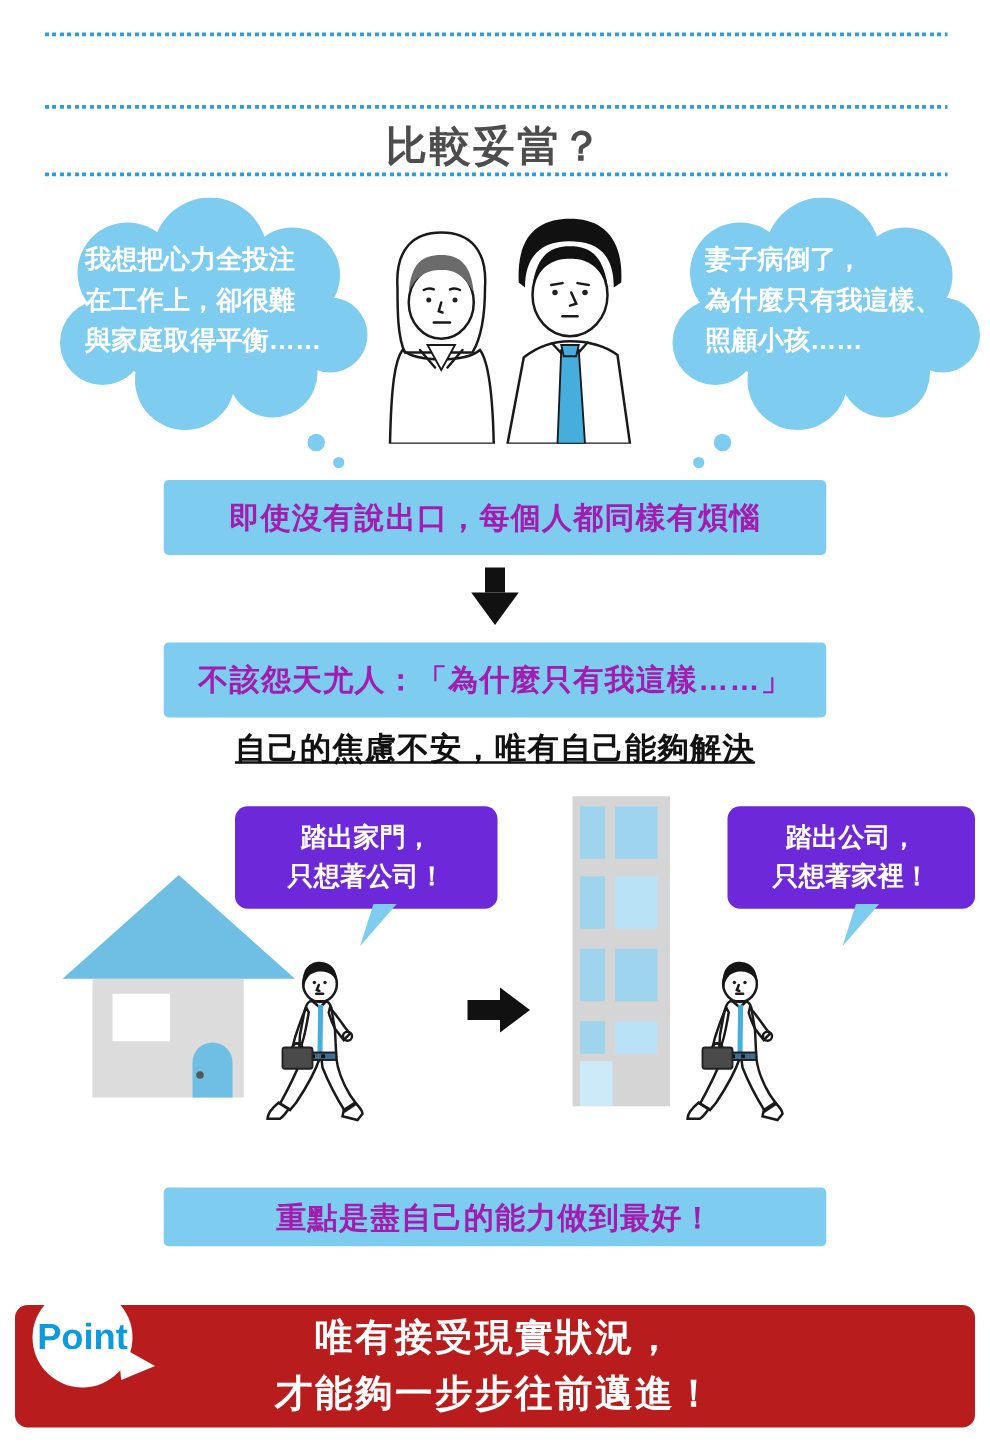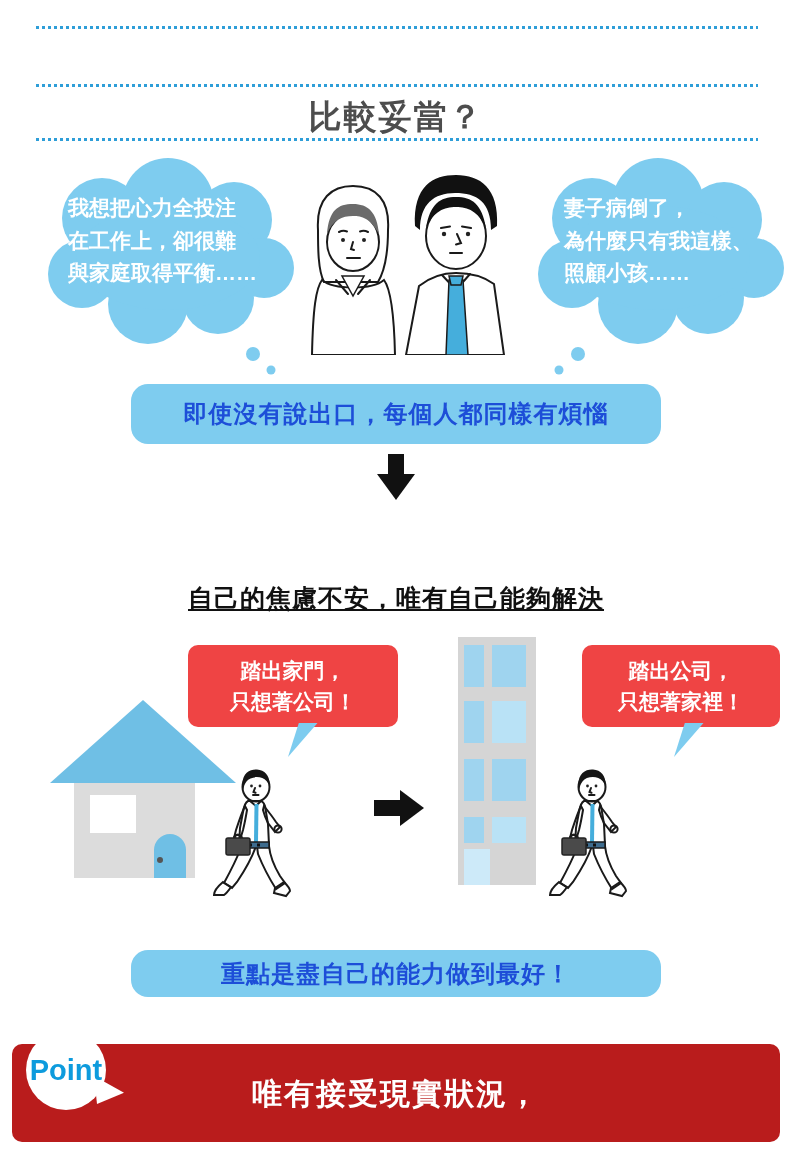--- a/index.html
+++ b/index.html
@@ -18,38 +18,38 @@
   .cloud-wrap { position:absolute; width:258px; height:230px; }
   .cloud-wrap svg { position:absolute; left:0; top:0; }
   .cloud-text { position:absolute; top:34px; width:200px; color:#fff; font-size:21px;
     font-weight:bold; line-height:1.55; }
 
   
   .couple { position:absolute; left:298px; top:168px; }
 
   
   .banner { position:absolute; left:131px; width:530px; height:60px; background:#7ECCEF;
-    border-radius:17px; display:flex; align-items:center; justify-content:center;
-    color:#1d4ed8; font-size:24px; font-weight:bold; letter-spacing:1px; }
+    border-radius:4px; display:flex; align-items:center; justify-content:center;
+    color:#a21caf; font-size:24px; font-weight:bold; letter-spacing:1px; }
 
   .subtext { position:absolute; left:0; top:582px; width:100%; text-align:center;
     color:#111; font-size:25px; font-weight:bold; letter-spacing:1px;text-decoration:underline; }
 
   
   .down-arrow { position:absolute; left:50%; transform:translateX(-50%); top:454px; }
   .down-arrow .stem { width:16px; height:20px; background:#111; margin:0 auto; }
   .down-arrow .head { width:0; height:0; border-left:19px solid transparent;
     border-right:19px solid transparent; border-top:26px solid #111; }
   .right-arrow { position:absolute; left:374px; top:790px; width:52px; height:36px; }
   .right-arrow .stem { position:absolute; left:0; top:10px; width:26px; height:16px; background:#111; }
   .right-arrow .head { position:absolute; left:26px; top:0; width:0; height:0;
     border-top:18px solid transparent; border-bottom:18px solid transparent; border-left:24px solid #111; }
 
   
-  .speech { position:absolute; background:#ef4444; border-radius:10px; height:82px;
+  .speech { position:absolute; background:#6d28d9; border-radius:10px; height:82px;
     display:flex; align-items:center; justify-content:center; text-align:center;
     color:#fff; font-size:21px; font-weight:bold; line-height:1.5; }
   .speech .tail { position:absolute; top:78px; width:36px; height:34px; background:#7ECCEF;
     clip-path:polygon(30% 0, 82% 0, 0 100%); }
 
   
   .building { position:absolute; left:458px; top:637px; width:78px; height:248px; background:#D5D5D5; }
   .building .win { position:absolute; background:#9FD4EF; }
   .building .win.lite { background:#B9E2F6; }
   .building .door { position:absolute; left:6px; top:212px; width:26px; height:36px; background:#CDEAF9; }
@@ -193,20 +193,21 @@
     </g>
   </svg>
 
   <div class="banner" style="top:384px">即使沒有說出口，每個人都同樣有煩惱</div>
 
   <div class="down-arrow">
     <div class="stem"></div>
       <div class="head"></div>
   </div>
 
+  <div class="banner" style="top:514px">不該怨天尤人：「為什麼只有我這樣……」</div>
 
   <div class="subtext">自己的焦慮不安，唯有自己能夠解決</div>
 
   <div class="speech" style="left:188px; top:645px; width:210px">
     <div>
       <div>踏出家門，</div>
       <div>只想著公司！</div>
     </div>
     <div class="tail" style="left:100px"></div>
   </div>
@@ -250,20 +251,21 @@
 
   <svg style="position:absolute; left:548px; top:766px" width="80" height="140" viewBox="0 0 80 140">
     <use href="#walker-def"></use>
   </svg>
 
   <div class="banner" style="top:950px; height:47px">重點是盡自己的能力做到最好！</div>
 
   <div class="point-banner">
     <div class="pb-text">
       <div>唯有接受現實狀況，</div>
+      <div>才能夠一步步往前邁進！</div>
     </div>
   </div>
   <div class="point-badge">
     <div class="tail"></div>
     <div class="bubble">Point</div>
   </div>
 
 </div>
 
 </body></html>

